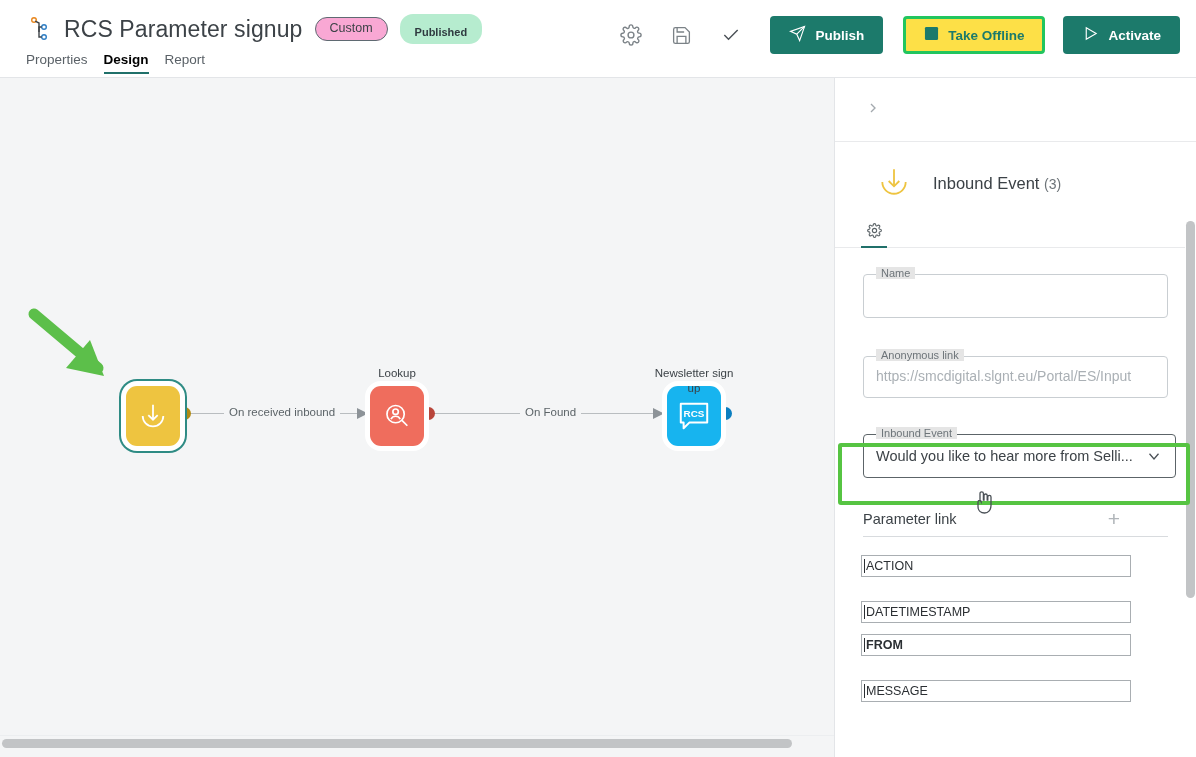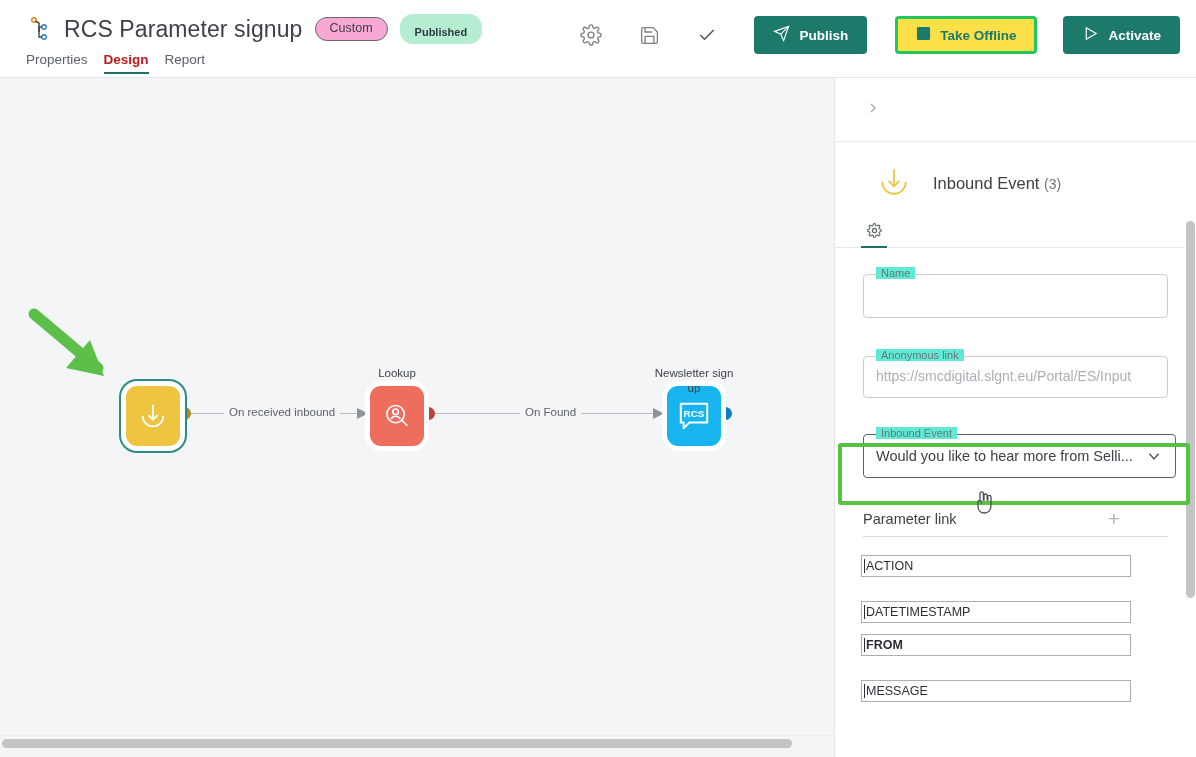--- a/index.html
+++ b/index.html
@@ -39,29 +39,29 @@
     font-weight: bold;
   }
   .tabs {
     position: absolute; left: 26px; top: 52px;
     display: flex; gap: 16px; align-items: flex-start;
   }
   .tab {
     font-size: 13.5px; color: #5a6167; padding-bottom: 7px;
     cursor: pointer; position: relative;
   }
-  .tab.active { color: #b91c1c; font-weight: bold; }
+  .tab.active { color: #000000; font-weight: bold; }
   .tab.active::after {
     content: ""; position: absolute; left: 0; right: 0; bottom: 0;
     height: 2.5px; background: #20706a;
   }
 
   .header-actions {
     position: absolute; right: 16px; top: 15px;
-    display: flex; align-items: center; gap: 16px;
+    display: flex; align-items: center; gap: 8px;
   }
   .icon-btn {
     width: 42px; height: 40px; display: flex; align-items: center;
     justify-content: center; cursor: pointer; background: none; border: none;
   }
   .btn {
     display: flex; align-items: center; gap: 9px;
     height: 38px; padding: 0 18px; border-radius: 4px;
     font-size: 13.5px; font-weight: bold; cursor: pointer;
     border: 1px solid transparent; white-space: nowrap;
@@ -149,21 +149,21 @@
   .panel-body { padding: 0; position: relative; }
 
   .field {
     position: relative; margin: 0 28px;
   }
   .field-box {
     border: 1px solid #c9ced2; border-radius: 4px; background: #fff;
     position: relative;
   }
   .field-legend {
-    position: absolute; left: 12px; top: -8px; background: #5eead4;
+    position: absolute; left: 12px; top: -8px; background: #e5e5e5;
     padding: 0 5px; font-size: 11px; color: #6d7479;
   }
   .field-value {
     font-size: 14px; color: #3c4247; padding: 11px 12px; min-height: 20px;
   }
   .field-value.placeholder { color: #aab0b5; white-space: nowrap; overflow: hidden; }
 
   .highlight-box {
     position: absolute; left: 838px; top: 443px; width: 352px; height: 62px;
     border: 4px solid #56c442; border-radius: 3px; pointer-events: none; z-index: 6;

